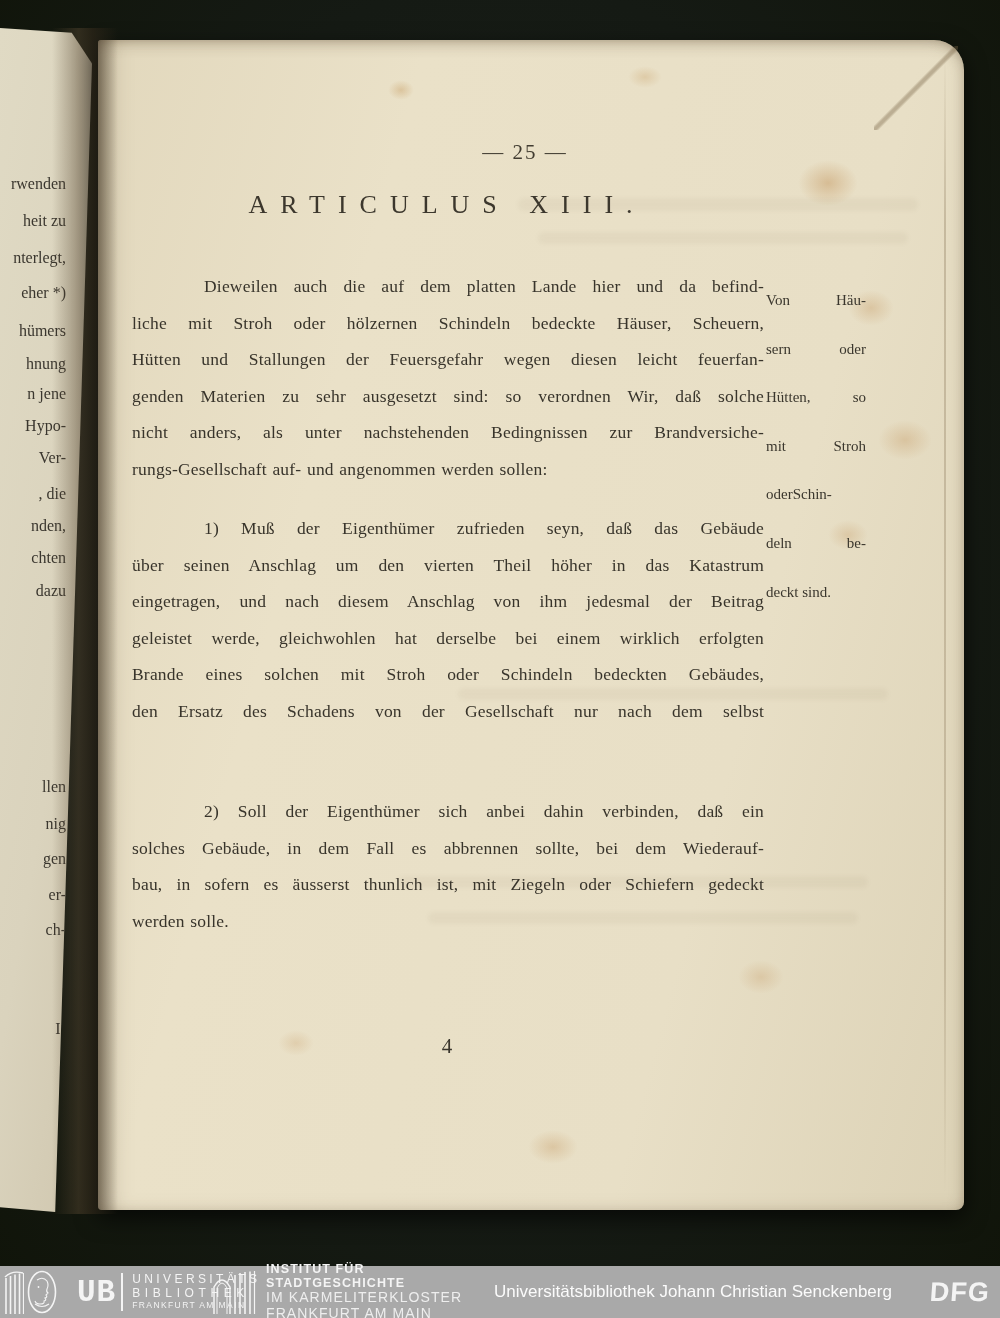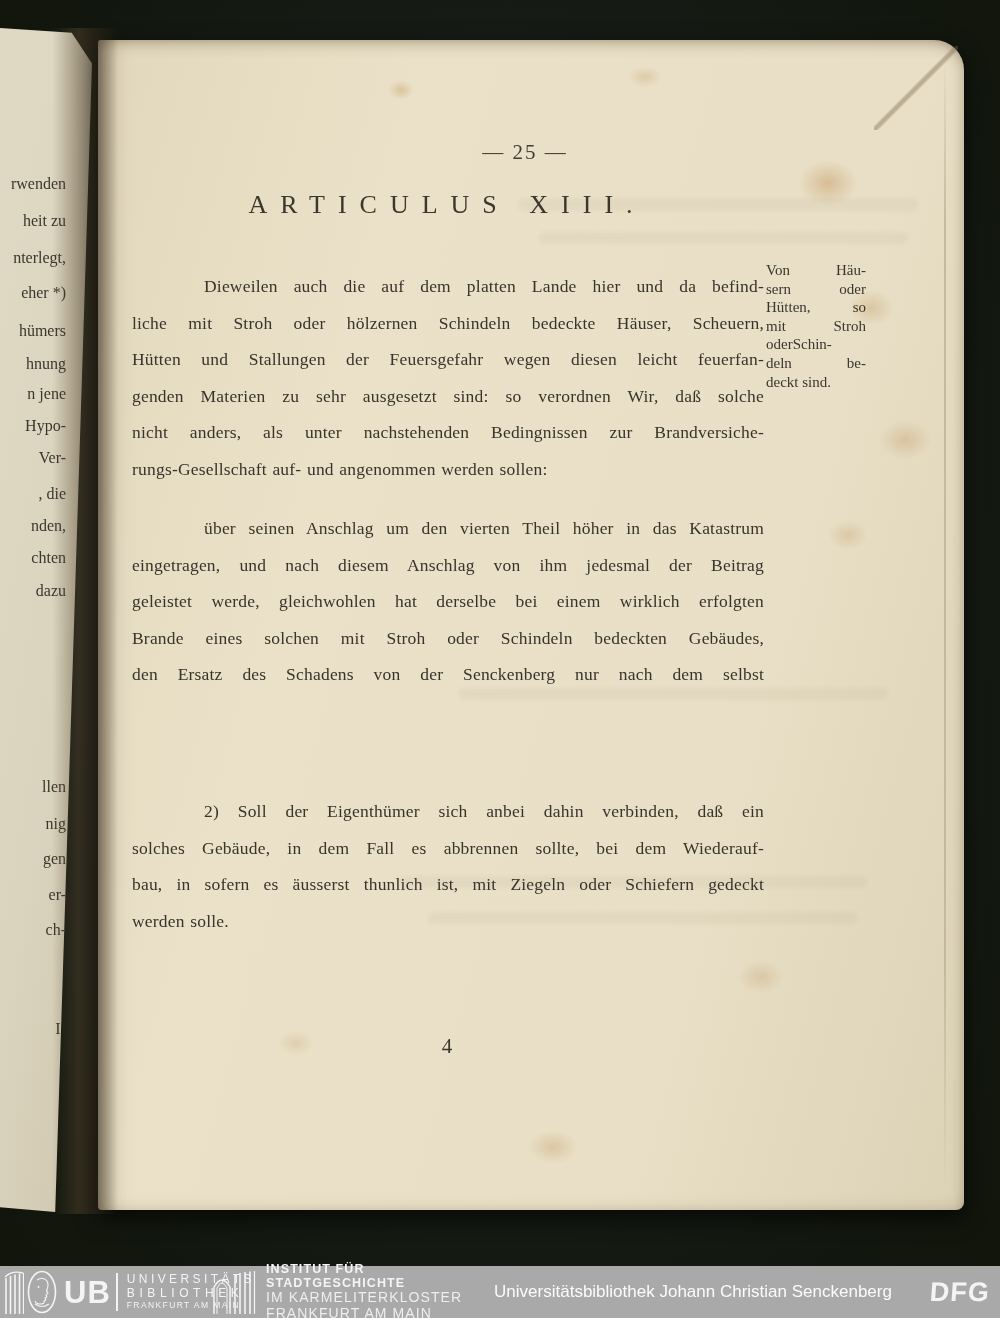--- a/index.html
+++ b/index.html
@@ -40,37 +40,37 @@
   .textblock{position:absolute;left:34px;width:632px;font-size:17.5px;line-height:36.6px;
              color:#38342b;}
   .textblock .line{text-align:justify;text-align-last:justify;height:36.6px;overflow:hidden;
                    letter-spacing:.2px;word-spacing:1px;}
   .textblock .line.last{text-align-last:left;}
   .textblock.indent .line:first-child{text-indent:72px;}
   #para1{top:228px;} #para2{top:470px;} #para3{top:753px;}
 
   .margin-note{position:absolute;left:668px;top:221px;width:100px;font-size:15px;
                line-height:18.6px;color:#3a362d;}
-  .margin-note .line{text-align:justify;text-align-last:justify;height:18.6px;overflow:hidden;}
+  .margin-note .line{text-align:justify;text-align-last:justify;height:18.6px;overflow:hidden;margin-top:30px;}
   .margin-note .line.last{text-align-last:left;}
 
   .signature{position:absolute;left:34px;top:994px;width:630px;text-align:center;
              font-size:21px;color:#3a362d;}
 
   
   .stain{position:absolute;border-radius:50%;pointer-events:none;}
   .ghost{position:absolute;background:#7a6848;opacity:.055;filter:blur(2px);
          border-radius:6px;pointer-events:none;}
 
   
   .footer{position:absolute;left:0;bottom:0;width:1000px;height:52px;background:#a9a9a9;
           font-family:"Liberation Sans", sans-serif;color:#f4f4f4;}
   .ub-group{position:absolute;left:4px;top:3px;height:46px;display:flex;align-items:center;}
-  .ub-abbr{font-family:Liberation Sans, sans-serif;font-weight:bold;font-size:31px;
-           letter-spacing:1px;margin:0 5px 0 7px;line-height:1;}
+  .ub-abbr{font-family:Liberation Mono, monospace;font-weight:bold;font-size:31px;
+           letter-spacing:1px;margin:0 5px 0 20px;line-height:1;}
   .ub-divider{width:2px;height:38px;background:#f4f4f4;margin-right:9px;}
   .ub-textblock{display:flex;flex-direction:column;justify-content:center;line-height:1.15;}
   .ub-line1{font-size:12px;letter-spacing:3.4px;}
   .ub-line2{font-size:12px;letter-spacing:4.6px;}
   .ub-line3{font-size:8.5px;letter-spacing:1.4px;}
   .inst-group{position:absolute;left:212px;top:3px;height:46px;display:flex;align-items:center;}
   .inst-textblock{margin-left:10px;line-height:1.1;}
   .inst-bold{font-size:12.5px;font-weight:bold;letter-spacing:1.1px;}
   .inst-small{font-size:14px;letter-spacing:1.1px;color:#eeeeee;}
   .footer-center{position:absolute;left:455px;top:0;width:400px;height:52px;display:flex;
@@ -132,25 +132,26 @@
 
     <div id="para1" class="textblock indent">
         <div class="line">Dieweilen auch die auf dem platten Lande hier und da befind-</div>
         <div class="line">liche mit Stroh oder hölzernen Schindeln bedeckte Häuser, Scheuern,</div>
         <div class="line">Hütten und Stallungen der Feuersgefahr wegen diesen leicht feuerfan-</div>
         <div class="line">genden Materien zu sehr ausgesetzt sind: so verordnen Wir, daß solche</div>
         <div class="line">nicht anders, als unter nachstehenden Bedingnissen zur Brandversiche-</div>
         <div class="line last">rungs-Gesellschaft auf- und angenommen werden sollen:</div>
       </div>
     <div id="para2" class="textblock indent">
+        <div class="line">1) Muß der Eigenthümer zufrieden seyn, daß das Gebäude</div>
         <div class="line">über seinen Anschlag um den vierten Theil höher in das Katastrum</div>
         <div class="line">eingetragen, und nach diesem Anschlag von ihm jedesmal der Beitrag</div>
         <div class="line">geleistet werde, gleichwohlen hat derselbe bei einem wirklich erfolgten</div>
         <div class="line">Brande eines solchen mit Stroh oder Schindeln bedeckten Gebäudes,</div>
-        <div class="line">den Ersatz des Schadens von der Senckenberg nur nach dem selbst</div>
+        <div class="line">den Ersatz des Schadens von der Gesellschaft nur nach dem selbst</div>
       </div>
     <div id="para3" class="textblock indent">
         <div class="line">2) Soll der Eigenthümer sich anbei dahin verbinden, daß ein</div>
         <div class="line">solches Gebäude, in dem Fall es abbrennen sollte, bei dem Wiederauf-</div>
         <div class="line">bau, in sofern es äusserst thunlich ist, mit Ziegeln oder Schiefern gedeckt</div>
         <div class="line last">werden solle.</div>
       </div>
 
     <div class="margin-note">
         <div class="line">Von Häu-</div>

